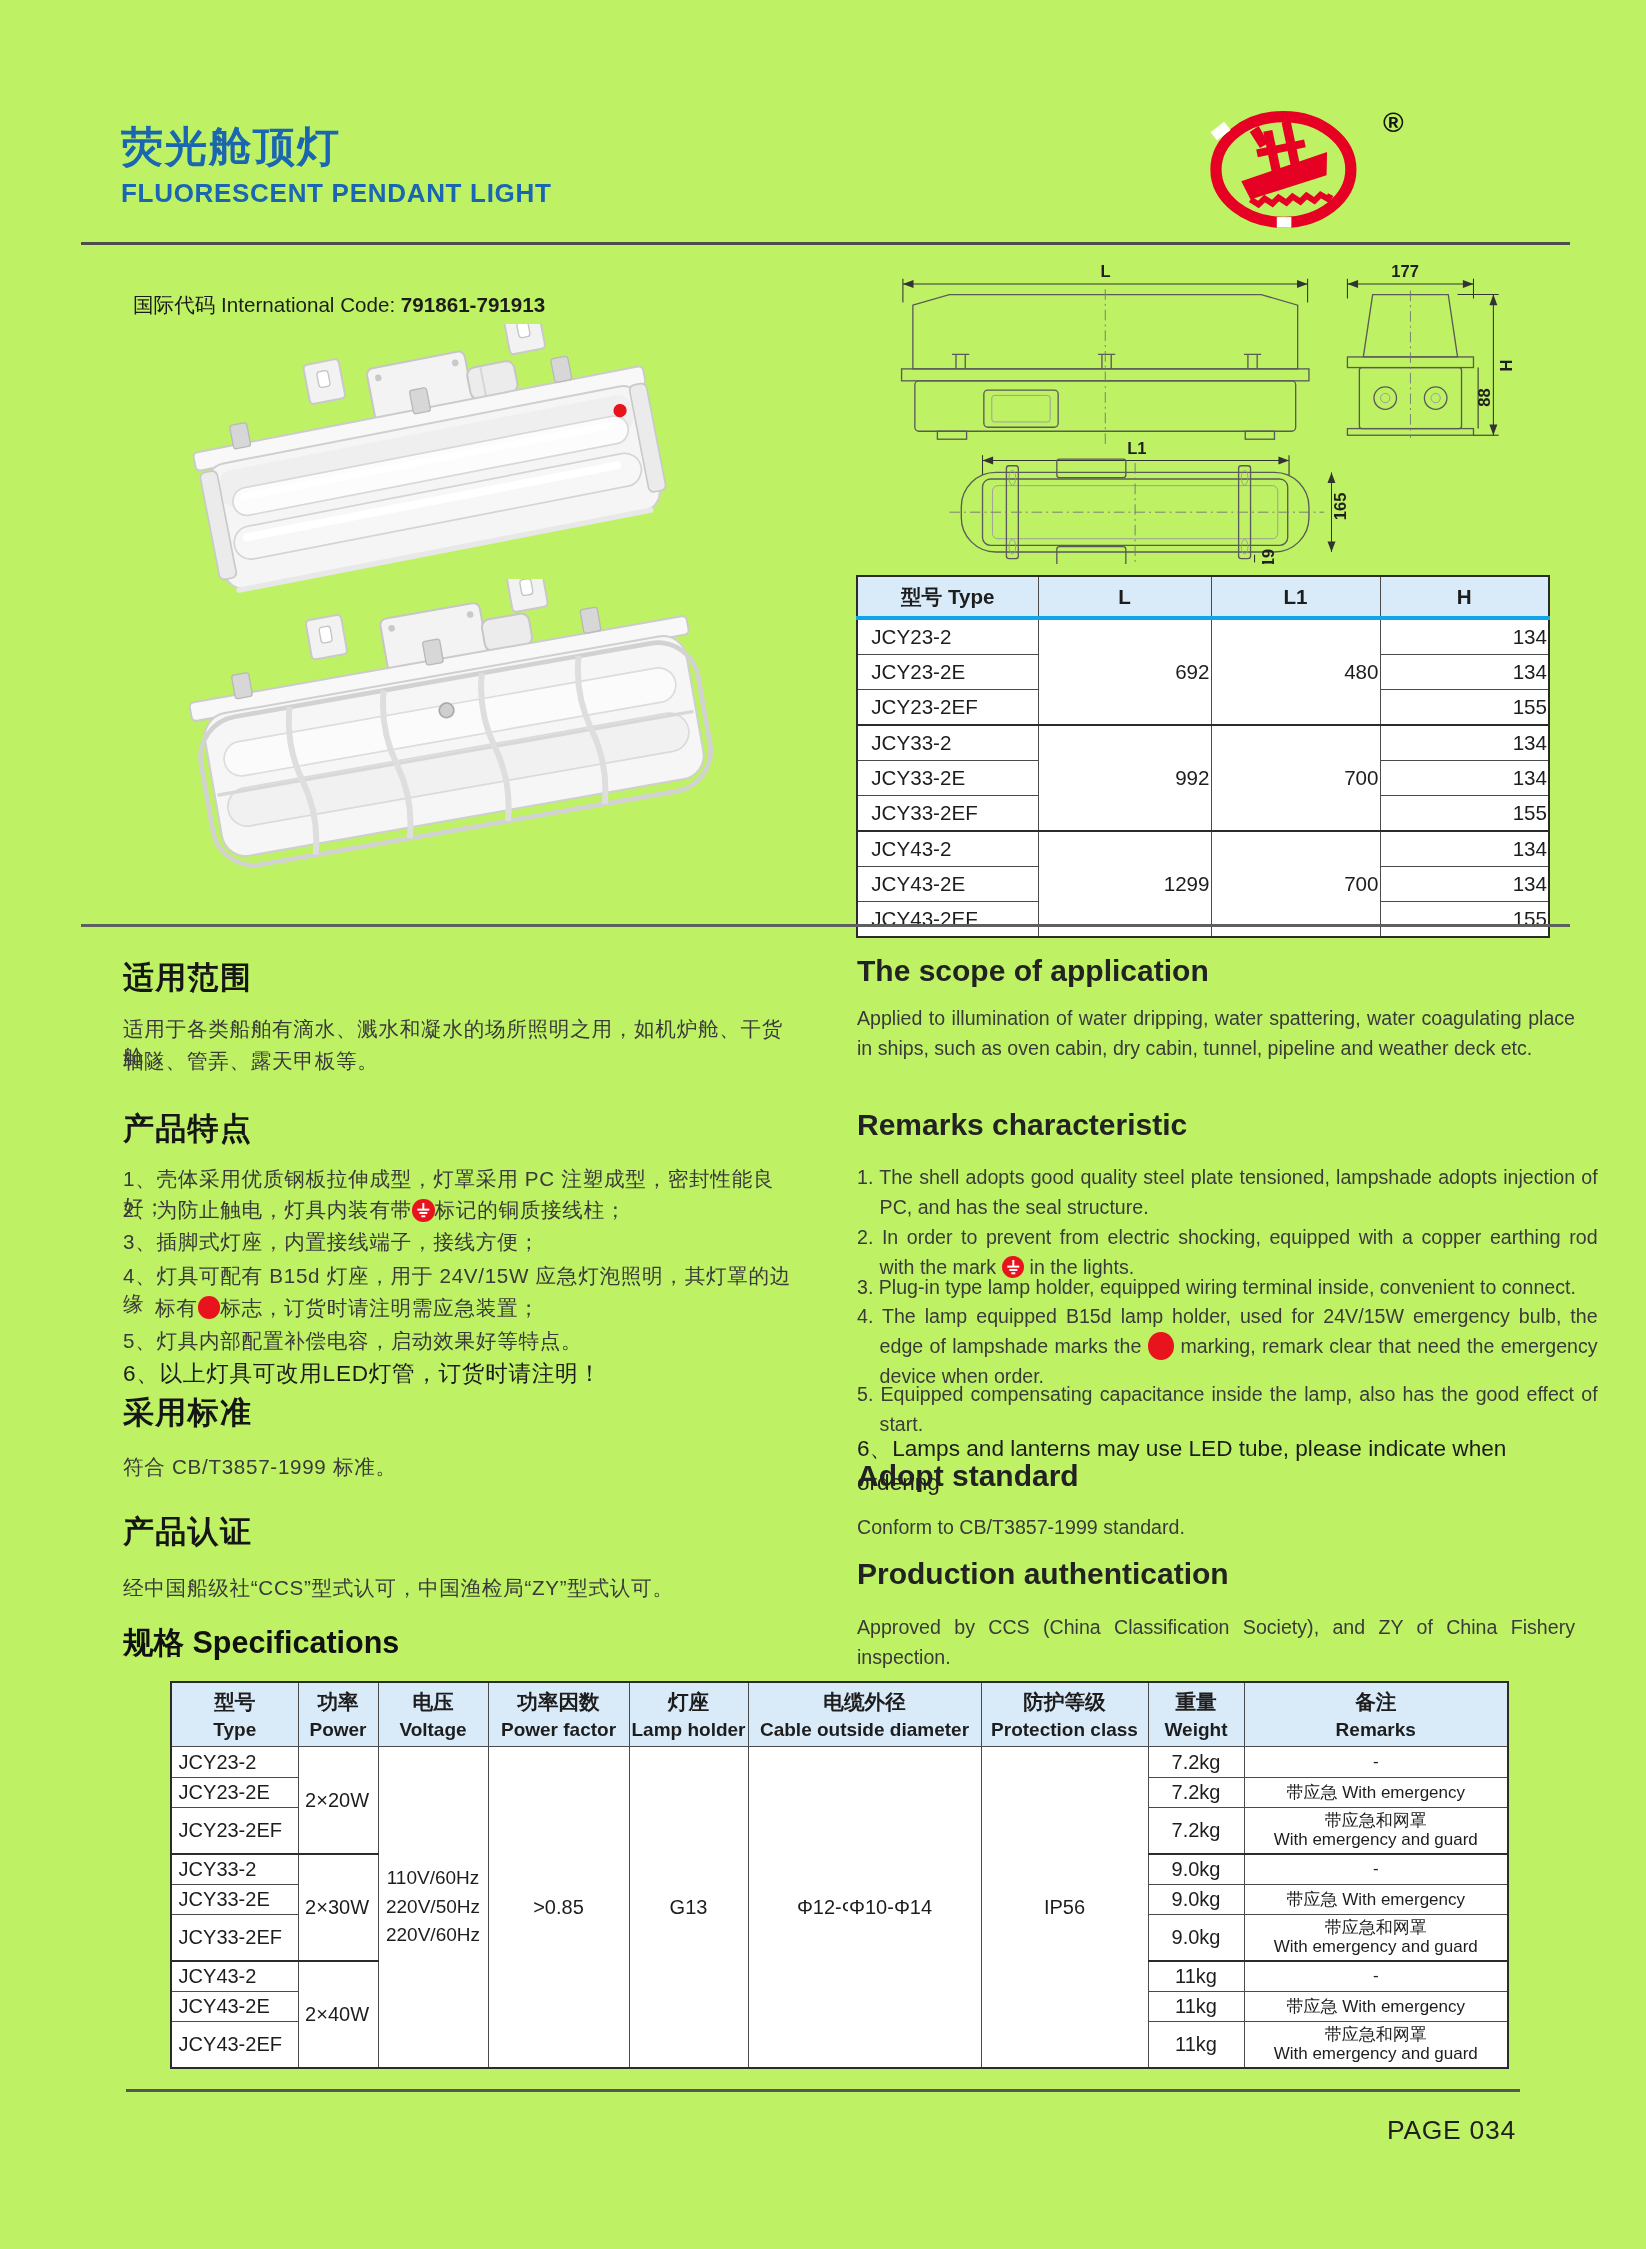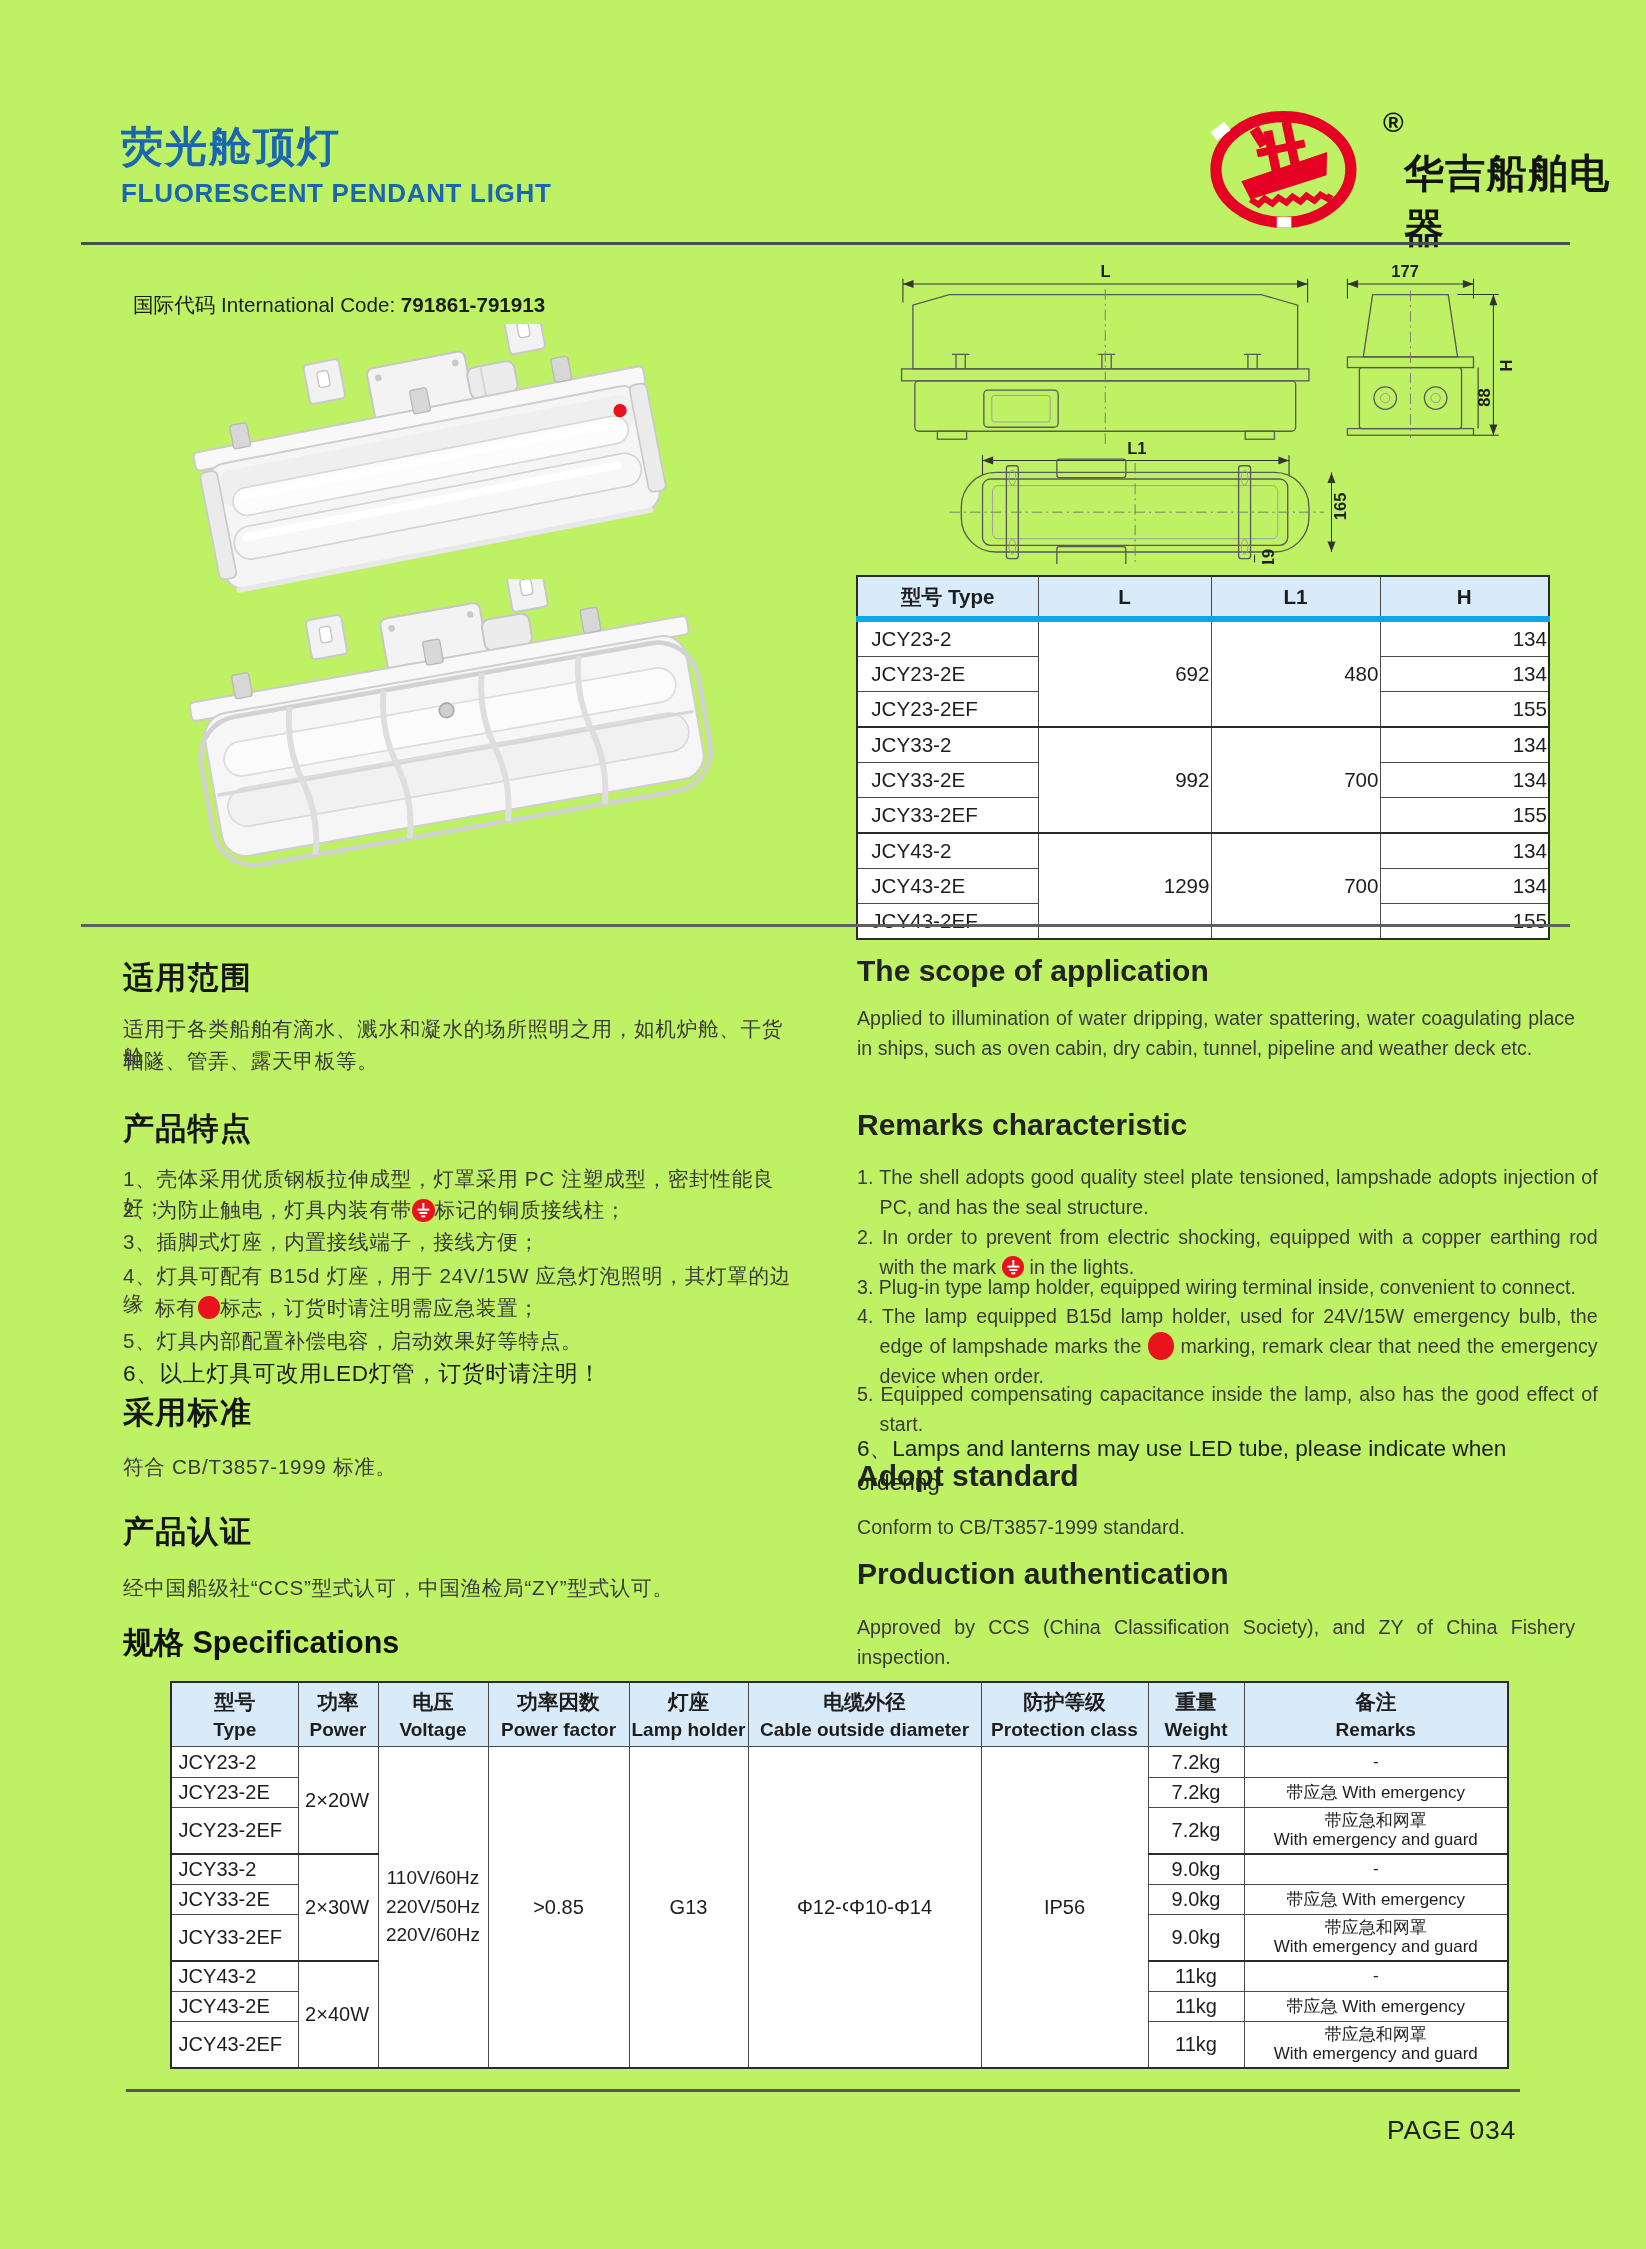--- a/index.html
+++ b/index.html
@@ -34,21 +34,21 @@
   .tech text{fill:#1f1f1f;font-size:25px;font-weight:700;font-family:"Liberation Sans","DejaVu Sans",sans-serif;}
   .tech .arr{fill:#333;stroke:none;}
   
   table{border-collapse:collapse;position:absolute;table-layout:fixed;background:#fff;}
   th,td{border:1.3px solid #4a4a4a;overflow:hidden;}
   table{border:2px solid #2b2b2b;}
   .dims{left:856px;top:575px;width:692px;}
   .dims th{background:var(--thbg);font-size:20.6px;font-weight:700;height:37px;color:#1d1d1d;}
   .dims td{font-size:20.6px;height:32px;text-align:right;color:#1d1d1d;}
   .dims td.t{text-align:left;padding-left:13.3px;}
-  .dims thead tr th{border-bottom:6px solid #0ea5e9;}
+  .dims thead tr th{border-bottom:4px solid #0ea5e9;}
   tr.gsep td{border-top:2.7px solid #2b2b2b;}
   .specs{left:170px;top:1681px;width:1337px;}
   .specs th{background:var(--thbg);height:61px;font-weight:700;color:#1d1d1d;}
   .specs th .cn{font-size:20.6px;font-weight:700;}
   .specs th .en{font-size:19px;font-weight:700;margin-top:2.7px;}
   .specs td{font-size:20px;text-align:center;color:#1d1d1d;line-height:1.12;}
   .specs td.t{text-align:left;padding-left:6.6px;}
   .specs tr.h46{height:30.5px;}
   .specs tr.h70{height:46px;}
   .specs .vl{font-size:19px;line-height:1.5;}
@@ -89,21 +89,20 @@
       <g transform="rotate(-12 118 96)">
         <rect x="100" y="34" width="14" height="62" fill="#e60023"></rect>
         <rect x="130" y="26" width="14" height="70" fill="#e60023"></rect>
         <rect x="84" y="58" width="74" height="12" fill="#e60023"></rect>
         <polygon points="80,30 95,24 104,52 90,57" fill="#e60023"></polygon>
         <polygon points="52,100 188,84 180,118 60,130" fill="#e60023"></polygon>
         <path d="M60,130 l10,10 11,-7 10,10 11,-7 10,10 11,-7 10,10 11,-7 10,10 11,-7 10,9 5,-6" stroke="#e60023" stroke-width="9" fill="none"></path>
       </g>
     </svg>
     <span class="reg">®</span>
-    <span class="company">华吉船舶电器</span>
   </div>
 
   <div class="header-rule"></div>
 
   <div class="intl-code">
     <span>国际代码 International Code:</span>
     <b>791861-791913</b>
   </div>
 
   <svg class="photo1" width="531" height="279" viewBox="0 0 800 420">

